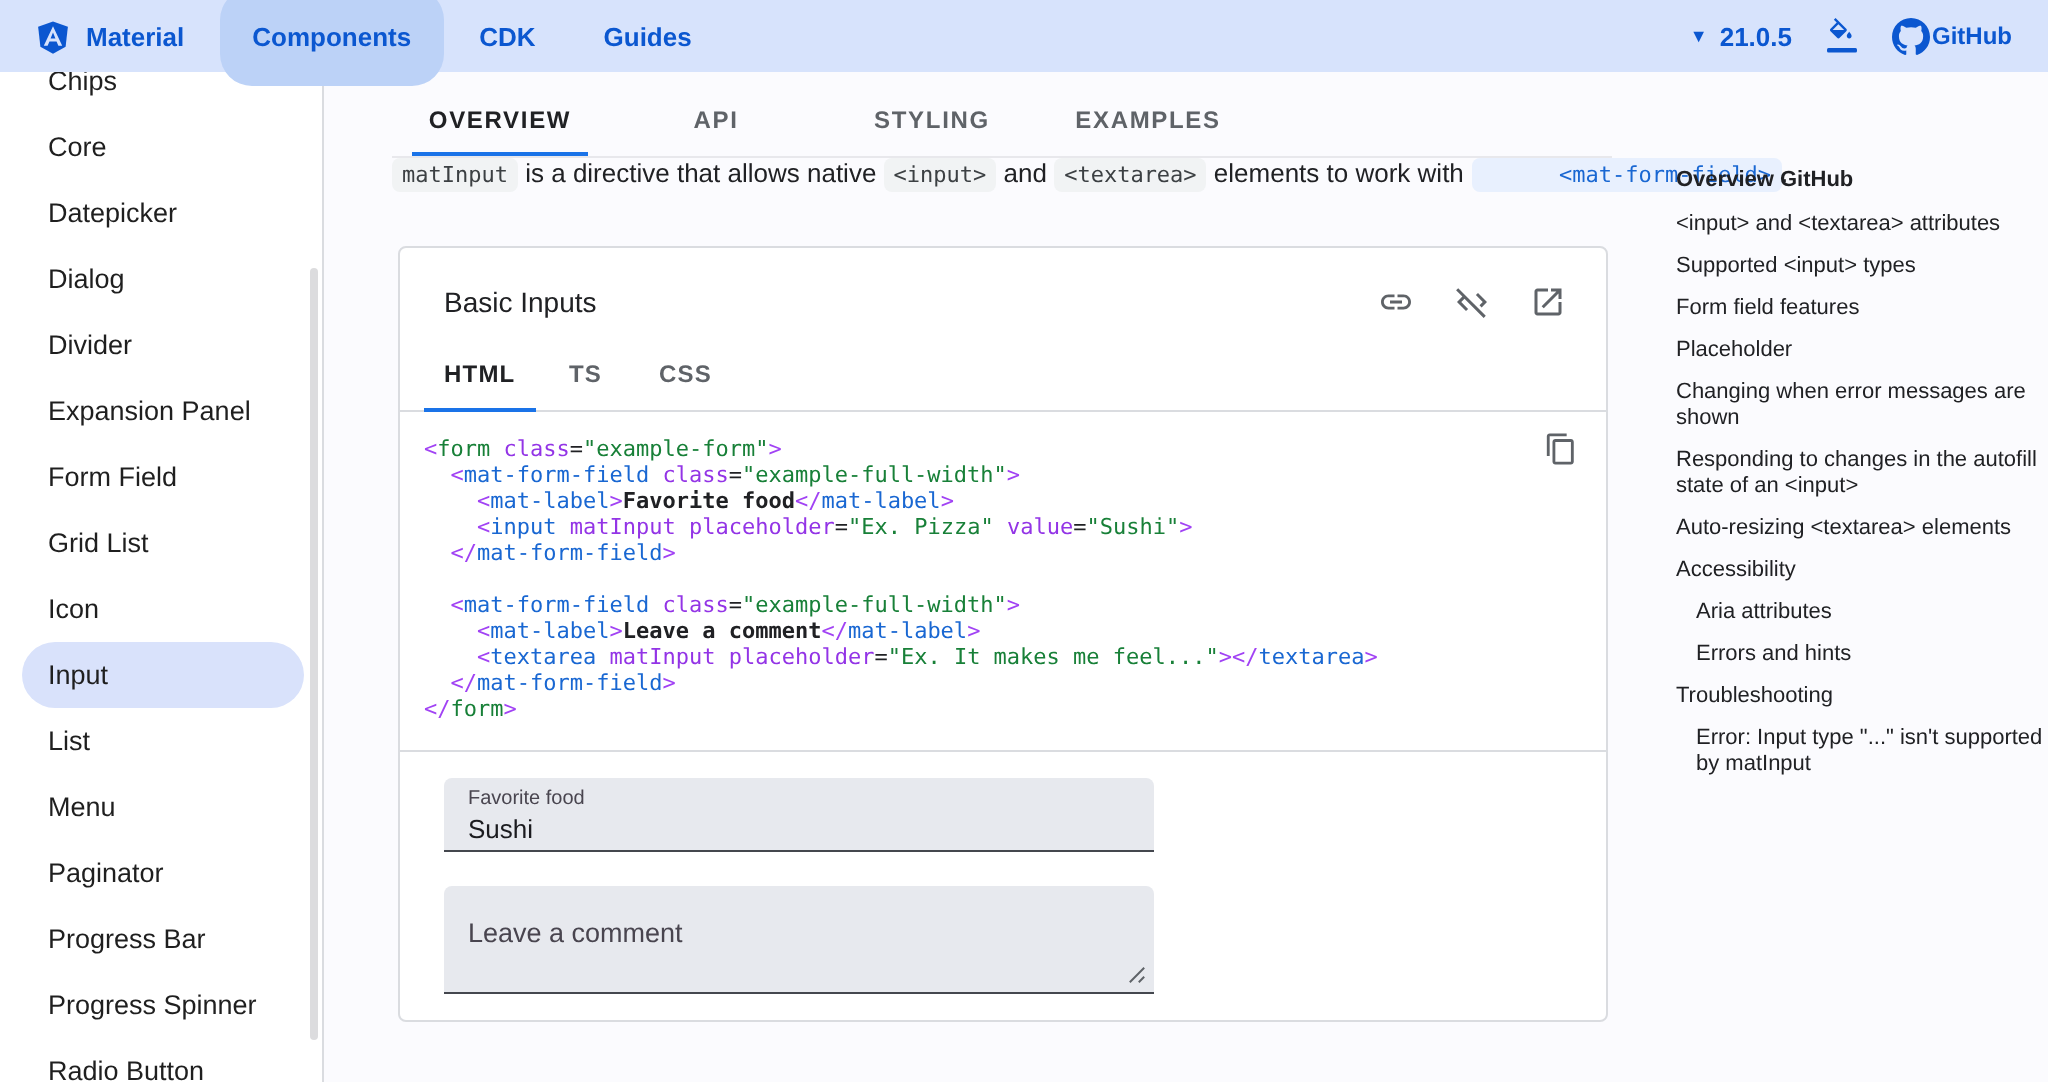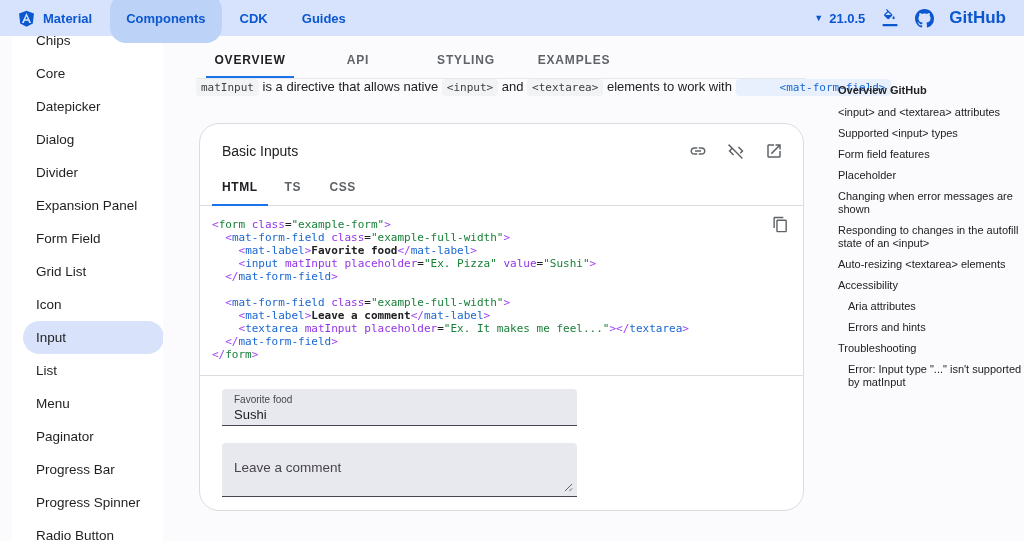--- a/index.html
+++ b/index.html
@@ -17,25 +17,25 @@
     display:flex;align-items:center;padding:0 18px;z-index:10;}
   .nav-left{display:flex;align-items:center;gap:4px;}
   .brand{display:flex;align-items:center;gap:8px;margin-right:14px;cursor:pointer;}
   .brand-label{font-size:13px;font-weight:700;color:var(--nav-text);}
   .nav-item{font-size:13px;font-weight:600;color:var(--nav-text);padding:17px 16px;border-radius:16px;cursor:pointer;}
   .nav-item.active{background:var(--nav-pill-bg);}
   .nav-right{margin-left:auto;display:flex;align-items:center;gap:16px;color:var(--nav-text);}
   .version{display:flex;align-items:center;gap:6px;font-size:13px;font-weight:600;cursor:pointer;}
   .caret{font-size:9px;}
   .icon-btn{display:flex;align-items:center;cursor:pointer;}
-  .gh{display:flex;align-items:center;gap:15px;font-size:17px;font-weight:600;cursor:pointer;}
+  .gh{display:flex;align-items:center;gap:1px;font-size:12px;font-weight:600;cursor:pointer;}
 
   
   .sidebar{position:absolute;top:36px;left:0;bottom:0;width:162px;background:#fff;
-    border-right:1px solid var(--border);overflow:hidden;margin-left:12px;}
+    border-right:1px solid var(--border);overflow:hidden;}
   .side-list{margin-top:-12px;}
   .side-item{height:33px;display:flex;align-items:center;padding-left:24px;font-size:13.5px;
     color:#1f1f1f;cursor:pointer;border-radius:0 25px 25px 0;margin-right:10px;}
   .side-item.selected{background:var(--selected-item-bg);border-radius:25px;margin-left:11px;padding-left:13px;margin-right:9px;}
   .side-scrollbar{position:absolute;right:2px;top:98px;width:4px;height:386px;background:#dcdcde;border-radius:2px;}
 
   
   .main{position:absolute;top:36px;left:163px;right:0;bottom:0;background:#fbfbfe;}
 
   .doc-tabs{position:absolute;left:33px;top:7px;width:610px;display:flex;border-bottom:1px solid #e8e8ec;}
@@ -44,21 +44,21 @@
   .doc-tab.active{color:var(--text);}
   .doc-tab.active::after{content:"";position:absolute;left:10px;right:10px;bottom:0;height:2px;background:var(--accent);}
 
   .intro{position:absolute;left:33px;top:41px;font-size:13px;line-height:20px;}
   .chip{font-family:"DejaVu Sans Mono",monospace;font-size:11px;background:#f1f3f4;color:#3c4043;
     padding:2px 5px;border-radius:4px;}
   .chip-blue{background:#e8f0fe;color:#1967d2;padding-left:44px;}
 
   
   .card{position:absolute;left:36px;top:87px;width:605px;height:388px;background:#fff;
-    border:1px solid var(--border);border-radius:20px;}
+    border:1px solid var(--border);border-radius:4px;}
   .card-header{display:flex;align-items:center;padding:18px 20px 4px 22px;}
   .card-title{font-size:14px;color:var(--text);}
   .card-actions{margin-left:auto;display:flex;align-items:center;gap:20px;color:var(--muted);}
   .card-tabs{display:flex;padding:6px 0 0 12px;border-bottom:1px solid var(--border);}
   .card-tab{min-width:50px;text-align:center;font-size:12px;font-weight:600;letter-spacing:.05em;
     color:var(--muted);padding:10px 10px 11px;cursor:pointer;position:relative;}
   .card-tab.active{color:var(--text);}
   .card-tab.active::after{content:"";position:absolute;left:0;right:0;bottom:-1px;height:2px;background:var(--accent);}
 
   .code-wrap{position:relative;padding:12px 0 14px 12px;border-bottom:1px solid var(--border);}

